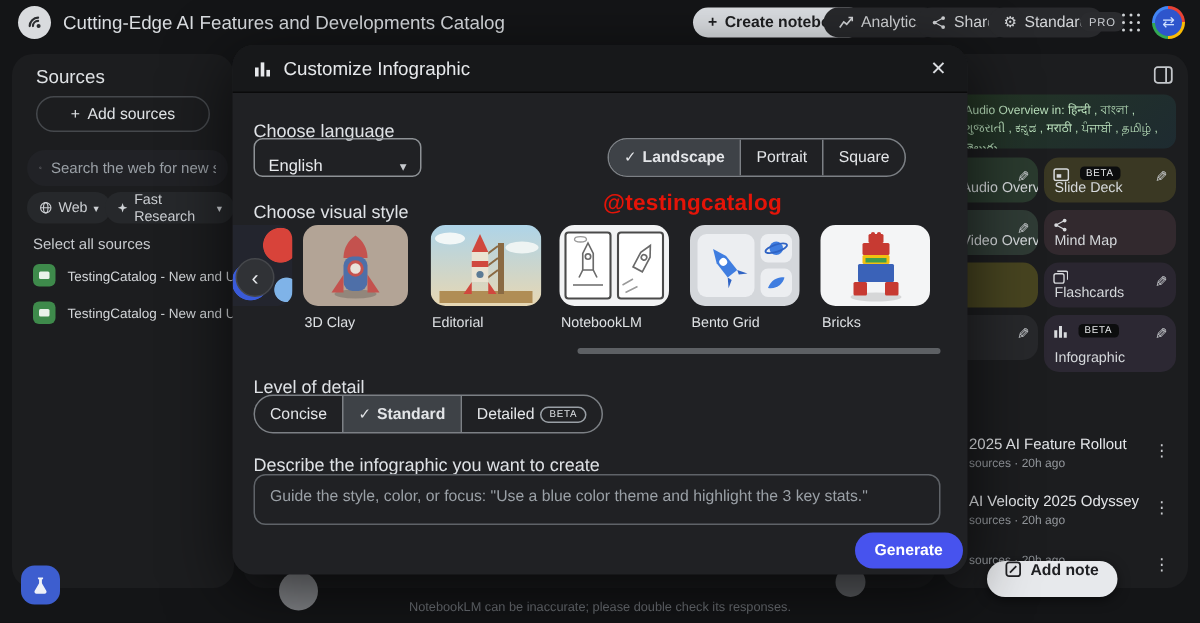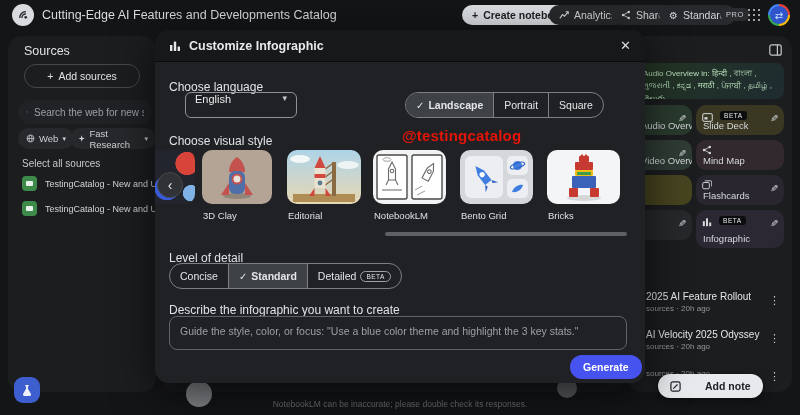--- a/index.html
+++ b/index.html
@@ -34,31 +34,31 @@
   
   .banner{left:8px;top:27px;width:148px;height:36px;border-radius:8px;background:linear-gradient(135deg,#243623,#1e2b31);padding:5px 7px;font-size:8px;line-height:1.55;color:#b9dfbb;overflow:hidden}
   .scard{position:absolute;border-radius:10px;padding:5px 6px;overflow:hidden}
   .scard .lbl{position:absolute;left:7px;bottom:4px;font-size:9.5px;color:#d5d8db;white-space:nowrap}
   .scard .pen{position:absolute;right:6px;top:8px;color:#cfd2d5;font-size:10px}
   .betab{display:inline-flex;align-items:center;background:#0c0d0e;color:#e8eaec;font-size:6.5px;border-radius:3px;padding:1px 4px;letter-spacing:.5px;vertical-align:2px}
   .pen{display:inline-block;transform:scaleX(-1)}
   .note-t{font-size:10px;color:#e4e6e9;white-space:nowrap}
   .note-m{font-size:8px;color:#94989d;margin-top:2px;white-space:nowrap}
   .menu3{position:absolute;font-size:11px;color:#caccd0}
-  .addnote{left:658px;top:374px;height:24px;border-radius:13px;background:#e7e9ec;color:#202124;display:inline-flex;align-items:center;gap:24px;padding:0 12px;font-size:10.5px;font-weight:bold;z-index:4;box-shadow:0 2px 8px rgba(0,0,0,.5)}
+  .addnote{left:658px;top:374px;height:24px;border-radius:13px;background:#e7e9ec;color:#202124;display:inline-flex;align-items:flex-start;gap:6px;padding:0 12px;font-size:10.5px;font-weight:bold;z-index:4;box-shadow:0 2px 8px rgba(0,0,0,.5)}
   .labs{left:14px;top:377px;width:26px;height:26px;border-radius:9px;background:#3d5ecf;display:flex;align-items:center;justify-content:center;z-index:3}
   .bump{border-radius:50%;z-index:2}
   .footer{left:0;top:399px;width:100%;text-align:center;font-size:8.5px;color:#6b6f74}
   
   .modal{left:155px;top:30px;width:490px;height:353px;background:#202124;border-radius:14px;box-shadow:0 10px 44px rgba(0,0,0,.65);overflow:hidden;z-index:10}
   .mhead{height:32px;background:#17181a;border-bottom:1px solid #0a0a0b;display:flex;align-items:center;gap:8px;padding:0 14px}
-  .mtitle{font-size:12.5px;color:#e7e9ec;font-weight:bold}
+  .mtitle{font-size:12.5px;color:#e7e9ec;font-weight:normal}
   .mclose{margin-left:auto;color:#dadce0;font-size:13px;cursor:default}
   .mlabel{position:absolute;font-size:12px;color:#dfe2e6}
-  .dd{position:absolute;left:30px;top:62px;width:112px;height:26px;border:1px solid #8e9296;border-radius:6px;display:flex;align-items:flex-start;padding:0 9px;font-size:11px;color:#e8eaed}
+  .dd{position:absolute;left:14px;top:62px;width:112px;height:26px;border:1px solid #8e9296;border-radius:6px;display:flex;align-items:flex-end;padding:0 9px;font-size:11px;color:#e8eaed}
   .dd .caret{margin-left:auto;font-size:9px;color:#c7cace}
   .seg{position:absolute;height:26px;display:inline-flex;border:1px solid #7c8085;border-radius:14px;overflow:hidden}
   .seg span.opt{display:inline-flex;align-items:center;gap:4px;padding:0 10px;font-size:10.5px;color:#e3e5e8;border-left:1px solid #7c8085}
   .seg span.opt:first-child{border-left:0}
   .seg span.sel{background:#3e4247;font-weight:bold}
   .seg .ck{font-size:10px}
   .vcard{position:absolute;top:120px;height:54px;border-radius:10px;overflow:hidden}
   .vlabel{position:absolute;top:180px;font-size:9.5px;color:#dde0e3;white-space:nowrap}
   .chev{position:absolute;left:2px;top:142px;width:26px;height:26px;border-radius:50%;background:#303236;border:1px solid #45474b;display:flex;align-items:center;justify-content:center;color:#e6e8eb;font-size:14px;z-index:2}
   .hscroll{position:absolute;left:230px;top:202px;width:242px;height:4px;border-radius:2px;background:#5d6064}

